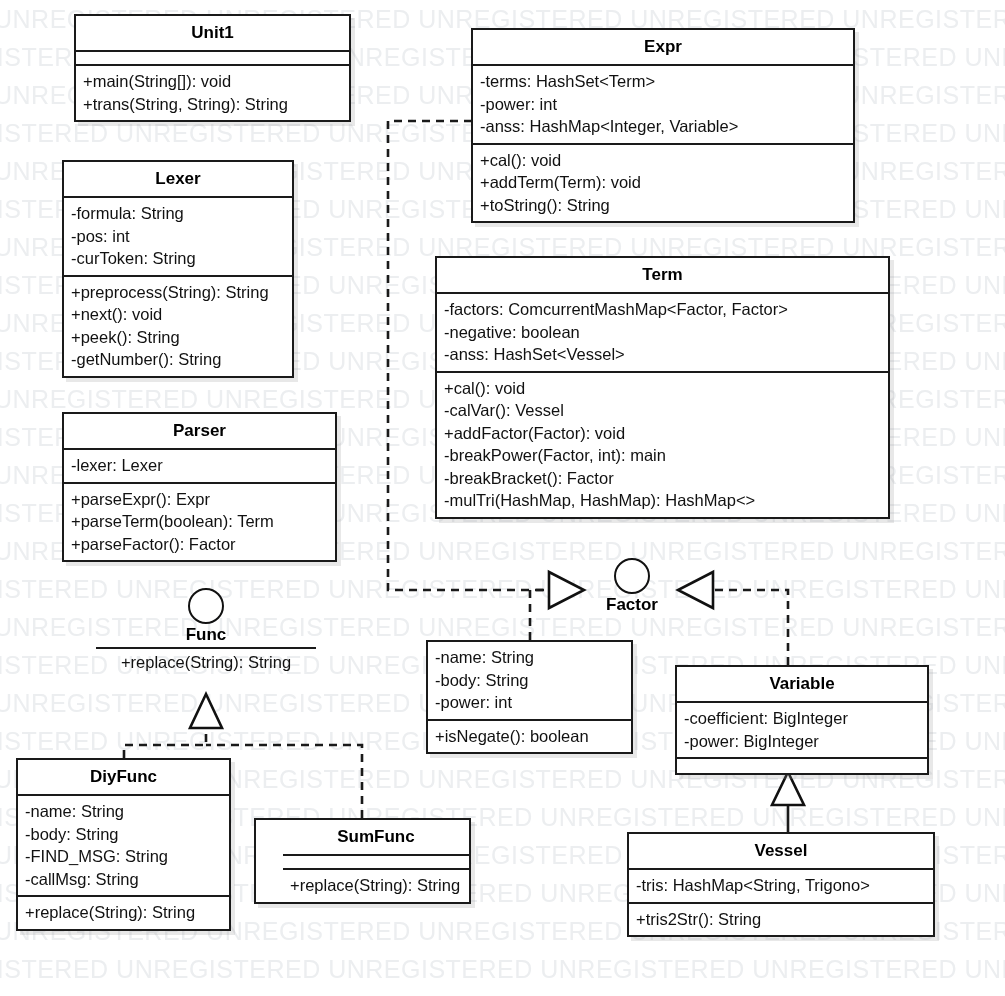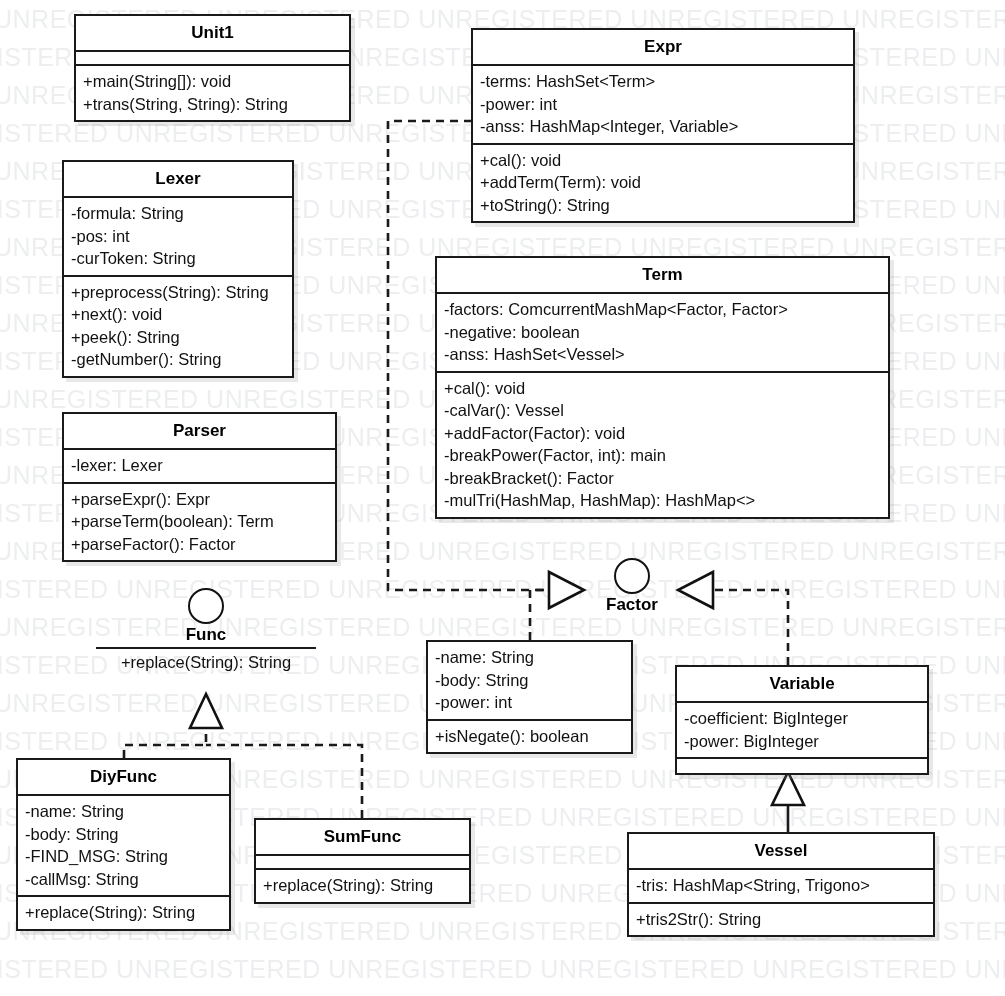--- a/index.html
+++ b/index.html
@@ -265,21 +265,21 @@
         <div class="uml-line">-name: String</div>
         <div class="uml-line">-body: String</div>
         <div class="uml-line">-FIND_MSG: String</div>
         <div class="uml-line">-callMsg: String</div>
       </div>
     <div class="uml-compartment">
         <div class="uml-line">+replace(String): String</div>
       </div>
   </div>
 
-  <div class="uml-box" style="left:254px; top:818px; width:217px;">
+  <div class="uml-box" style="left:254px; top:818px; width:217px;padding-left:27px;">
     <div class="uml-title">SumFunc</div>
     <div class="uml-compartment empty"></div>
     <div class="uml-compartment">
         <div class="uml-line">+replace(String): String</div>
       </div>
   </div>
 
   <div class="uml-box" style="left:627px; top:832px; width:308px;">
     <div class="uml-title">Vessel</div>
     <div class="uml-compartment">

